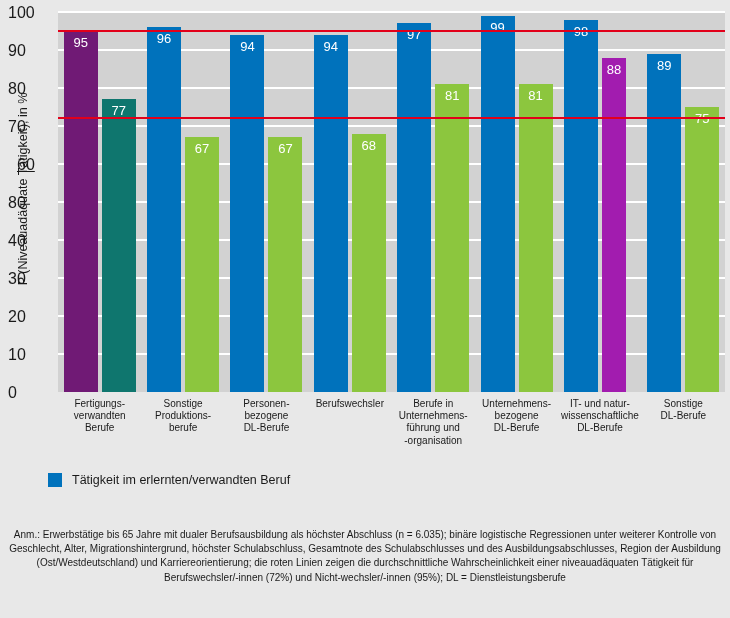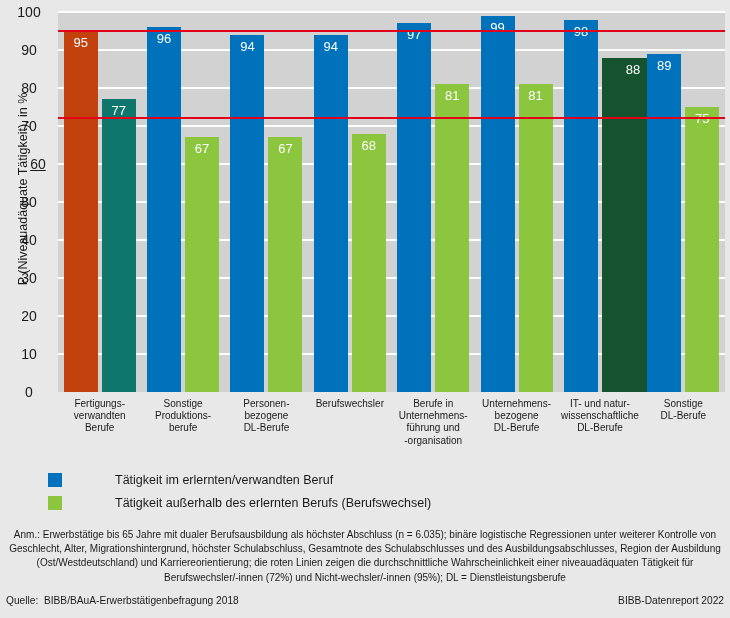--- a/index.html
+++ b/index.html
@@ -37,22 +37,22 @@
     left: 0;
     width: 100%;
     height: 2px;
     background: #e2001a;
     z-index: 6;
   }
   .axis-tick-label {
     position: absolute;
     right: 732px;
     width: 40px;
-    text-align: center;
-    font-size: 14px;
+    text-align: left;
+    font-size: 16px;
     color: #1a1a1a;
     line-height: 1;
   }
   #y-tick-layer {
     position: absolute;
     left: 0; top: 0; width: 730px; height: 618px;
     pointer-events: none;
   }
   #y-axis-label {
     position: absolute;
@@ -112,21 +112,20 @@
   }
   .legend-swatch {
     width: 14px;
     height: 14px;
     margin-right: 10px;
     flex: none;
   }
   .legend-text {
     font-size: 12.5px;
     color: #1a1a1a;
-    margin-left: 43px;
   }
   
   #notes {
     position: absolute;
     left: 6px;
     top: 528px;
     width: 718px;
     font-size: 10px;
     color: #1a1a1a;
     line-height: 1.42;
@@ -178,21 +177,21 @@
         <div class="gridline" style="top: 113px;"></div>
         <div class="gridline" style="top: 75px;"></div>
         <div class="gridline" style="top: 37px;"></div>
         <div class="gridline" style="top: -1px;"></div>
       </div>
     <div id="reflines">
         <div class="refline" style="top: 18px; background: rgb(226, 0, 26);"></div>
         <div class="refline" style="top: 105.4px; background: rgb(226, 0, 26);"></div>
       </div>
     <div id="bars">
-        <div class="bar blue" style="left: 5.6875px; width: 34px; height: 361px; background: #c2410c;">
+        <div class="bar blue" style="left: 5.6875px; width: 34px; height: 361px; background: #701a75;">
           <div class="bar-label">95</div>
         </div>
         <div class="bar green" style="left: 43.6875px; width: 34px; height: 292.6px; background: #0f766e;">
           <div class="bar-label">77</div>
         </div>
         <div class="bar blue" style="left: 89.0625px; width: 34px; height: 364.8px; background: rgb(0, 114, 188);">
           <div class="bar-label">96</div>
         </div>
         <div class="bar green" style="left: 127.062px; width: 34px; height: 254.6px; background: rgb(140, 198, 62);">
           <div class="bar-label">67</div>
@@ -217,21 +216,21 @@
         </div>
         <div class="bar blue" style="left: 422.562px; width: 34px; height: 376.2px; background: rgb(0, 114, 188);">
           <div class="bar-label">99</div>
         </div>
         <div class="bar green" style="left: 460.562px; width: 34px; height: 307.8px; background: rgb(140, 198, 62);">
           <div class="bar-label">81</div>
         </div>
         <div class="bar blue" style="left: 505.938px; width: 34px; height: 372.4px; background: rgb(0, 114, 188);">
           <div class="bar-label">98</div>
         </div>
-        <div class="bar green" style="left: 543.938px; width: 24px; height: 334.4px; background: #14532d; padding-left: 38px;">
+        <div class="bar green" style="left: 543.938px; width: 24px; height: 334.4px; background: #a21caf;">
           <div class="bar-label">88</div>
         </div>
         <div class="bar blue" style="left: 589.312px; width: 34px; height: 338.2px; background: rgb(0, 114, 188);">
           <div class="bar-label">89</div>
         </div>
         <div class="bar green" style="left: 627.312px; width: 34px; height: 285px; background: rgb(140, 198, 62);">
           <div class="bar-label">75</div>
         </div>
       </div>
   </div>
@@ -275,26 +274,18 @@
         <div>Sonstige</div>
         <div>DL-Berufe</div>
       </div>
     </div>
 
   <div id="legend">
       <div class="legend-row">
         <span class="legend-swatch" style="background: rgb(0, 114, 188);"></span>
         <span class="legend-text">Tätigkeit im erlernten/verwandten Beruf</span>
       </div>
-      <div class="legend-row">
-        <span class="legend-swatch" style="background: rgb(140, 198, 62);"></span>
-        <span class="legend-text">Tätigkeit außerhalb des erlernten Berufs (Berufswechsel)</span>
-      </div>
     </div>
 
   <div id="notes">Anm.: Erwerbstätige bis 65 Jahre mit dualer Berufsausbildung als höchster Abschluss (n = 6.035); binäre logistische Regressionen unter weiterer Kontrolle von Geschlecht, Alter, Migrationshintergrund, höchster Schulabschluss, Gesamtnote des Schulabschlusses und des Ausbildungsabschlusses, Region der Ausbildung (Ost/Westdeutschland) und Karriereorientierung; die roten Linien zeigen die durchschnittliche Wahrscheinlichkeit einer niveauadäquaten Tätigkeit für Berufswechsler/-innen (72%) und Nicht-wechsler/-innen (95%); DL = Dienstleistungsberufe</div>
 
-  <div id="source-row">
-    <div id="source-left">Quelle:  BIBB/BAuA-Erwerbstätigenbefragung 2018</div>
-    <div id="source-right">BIBB-Datenreport 2022</div>
-  </div>
 
 </div>
 
 </body></html>

